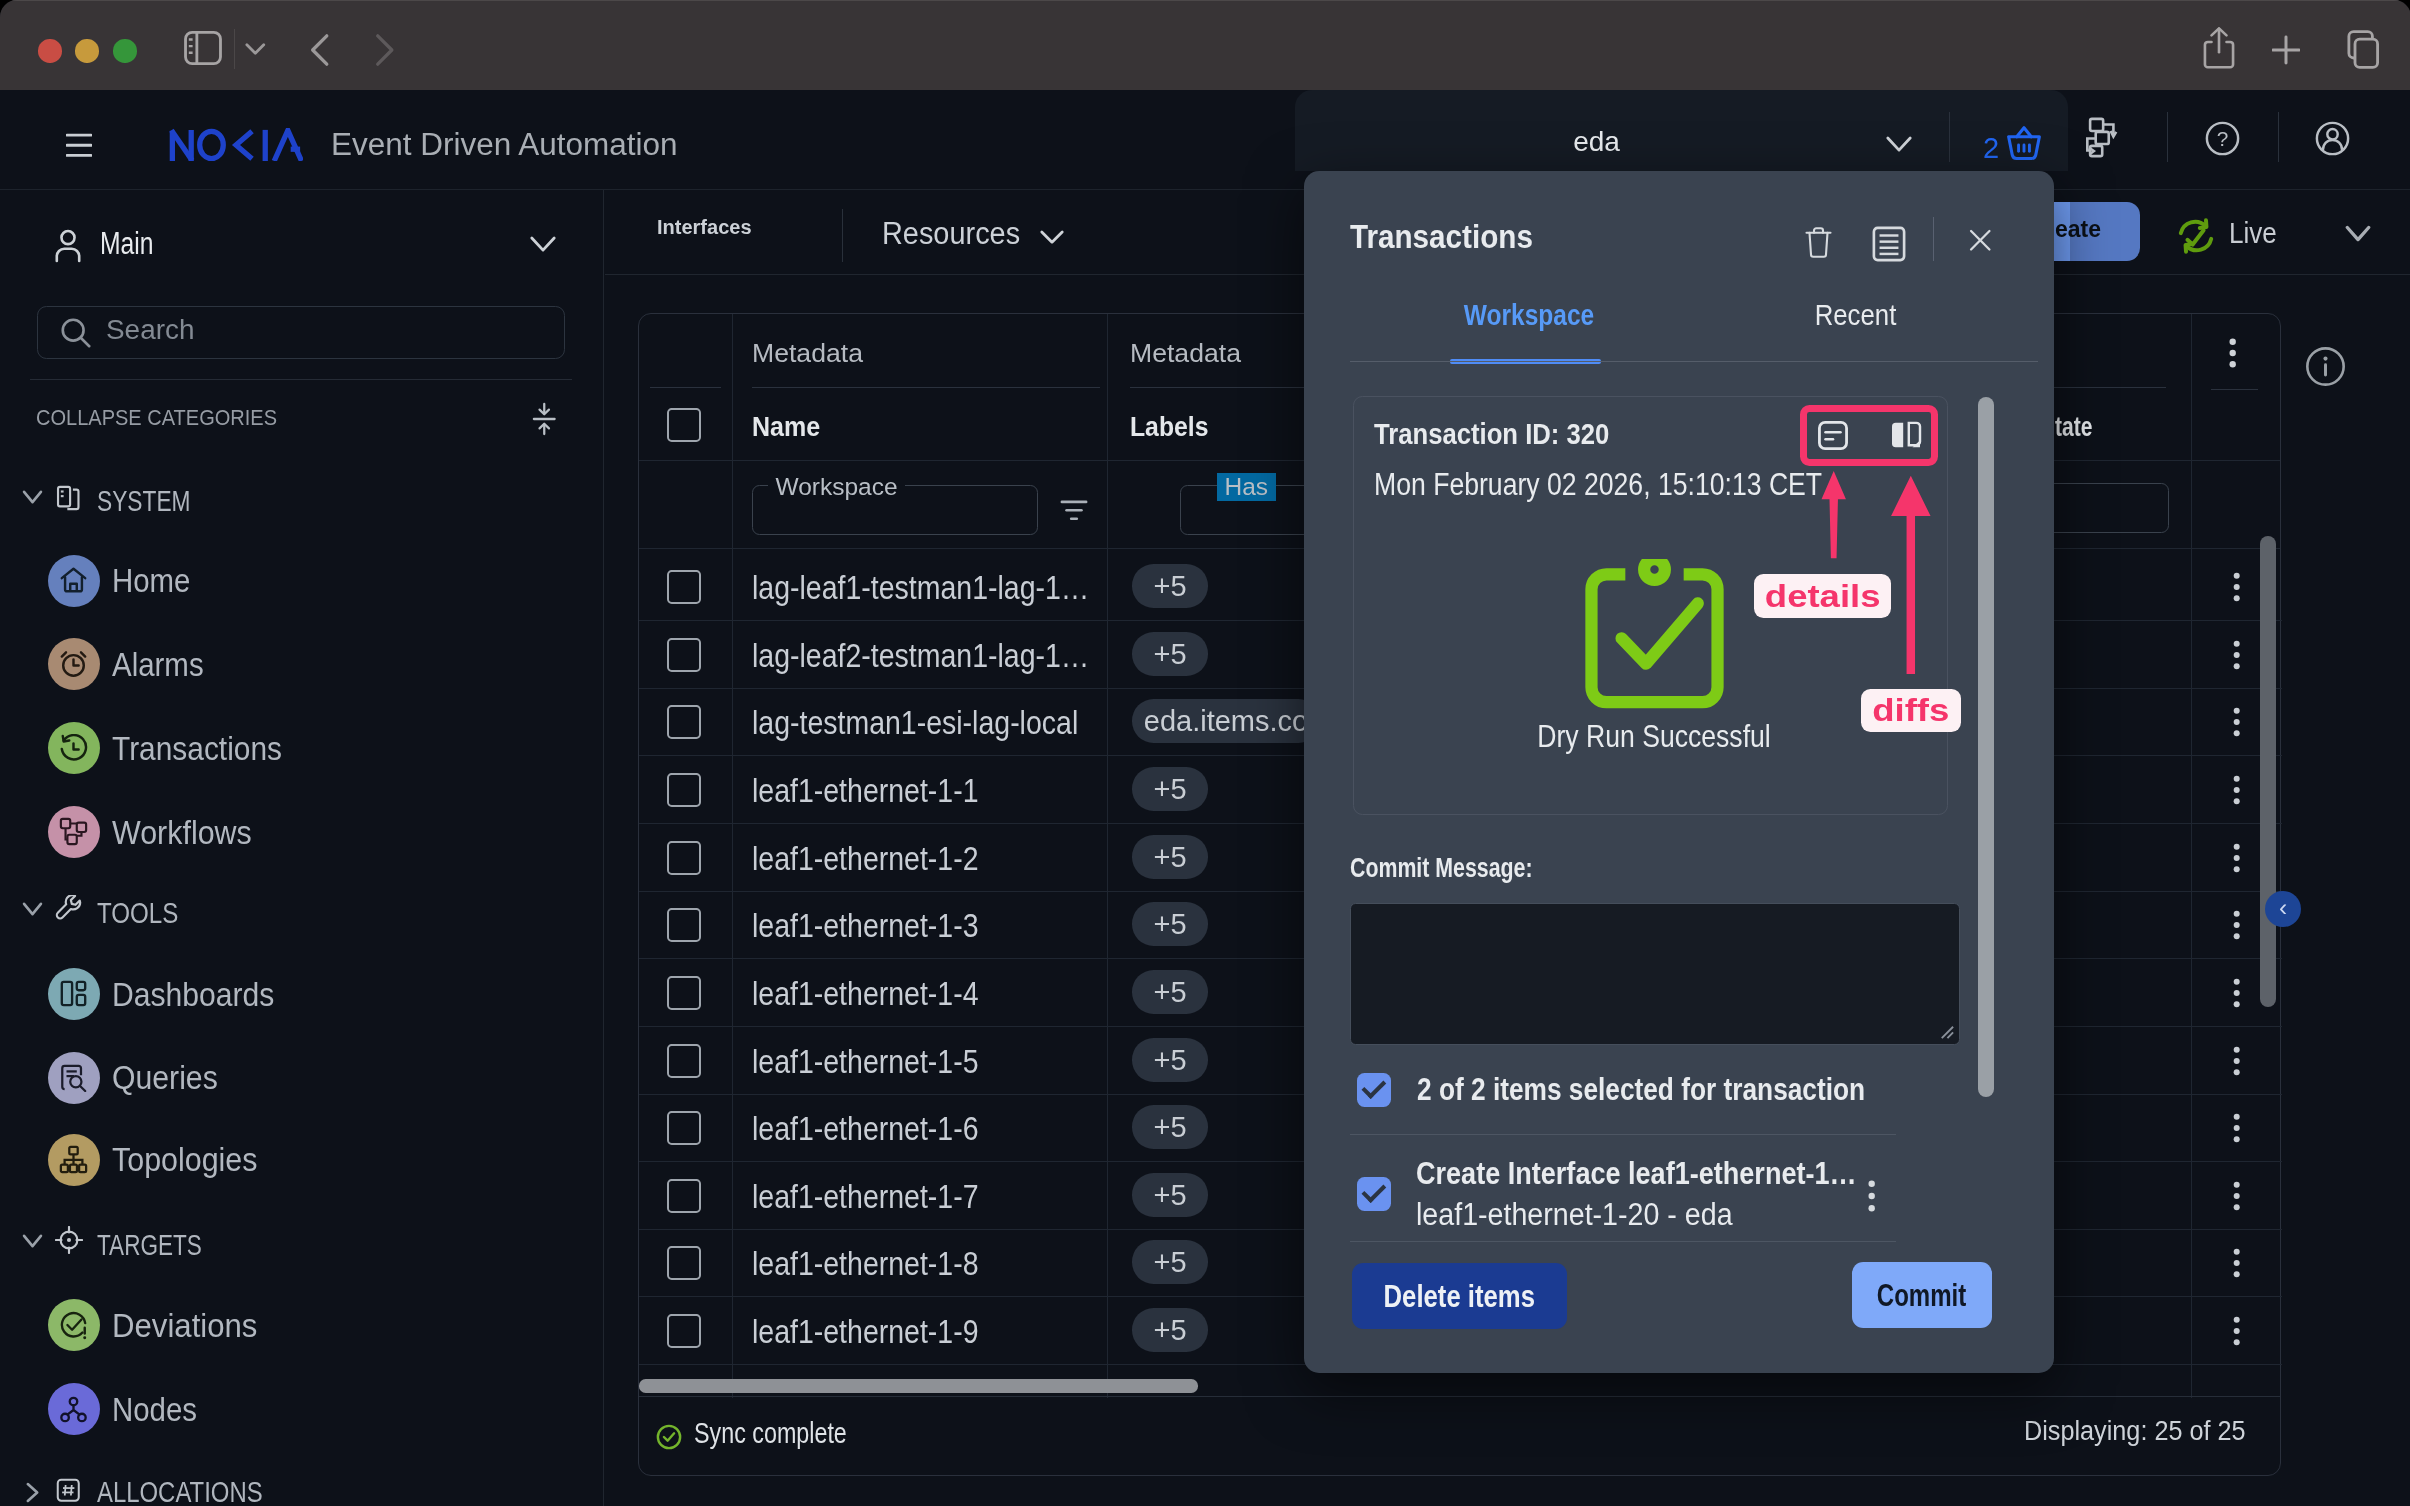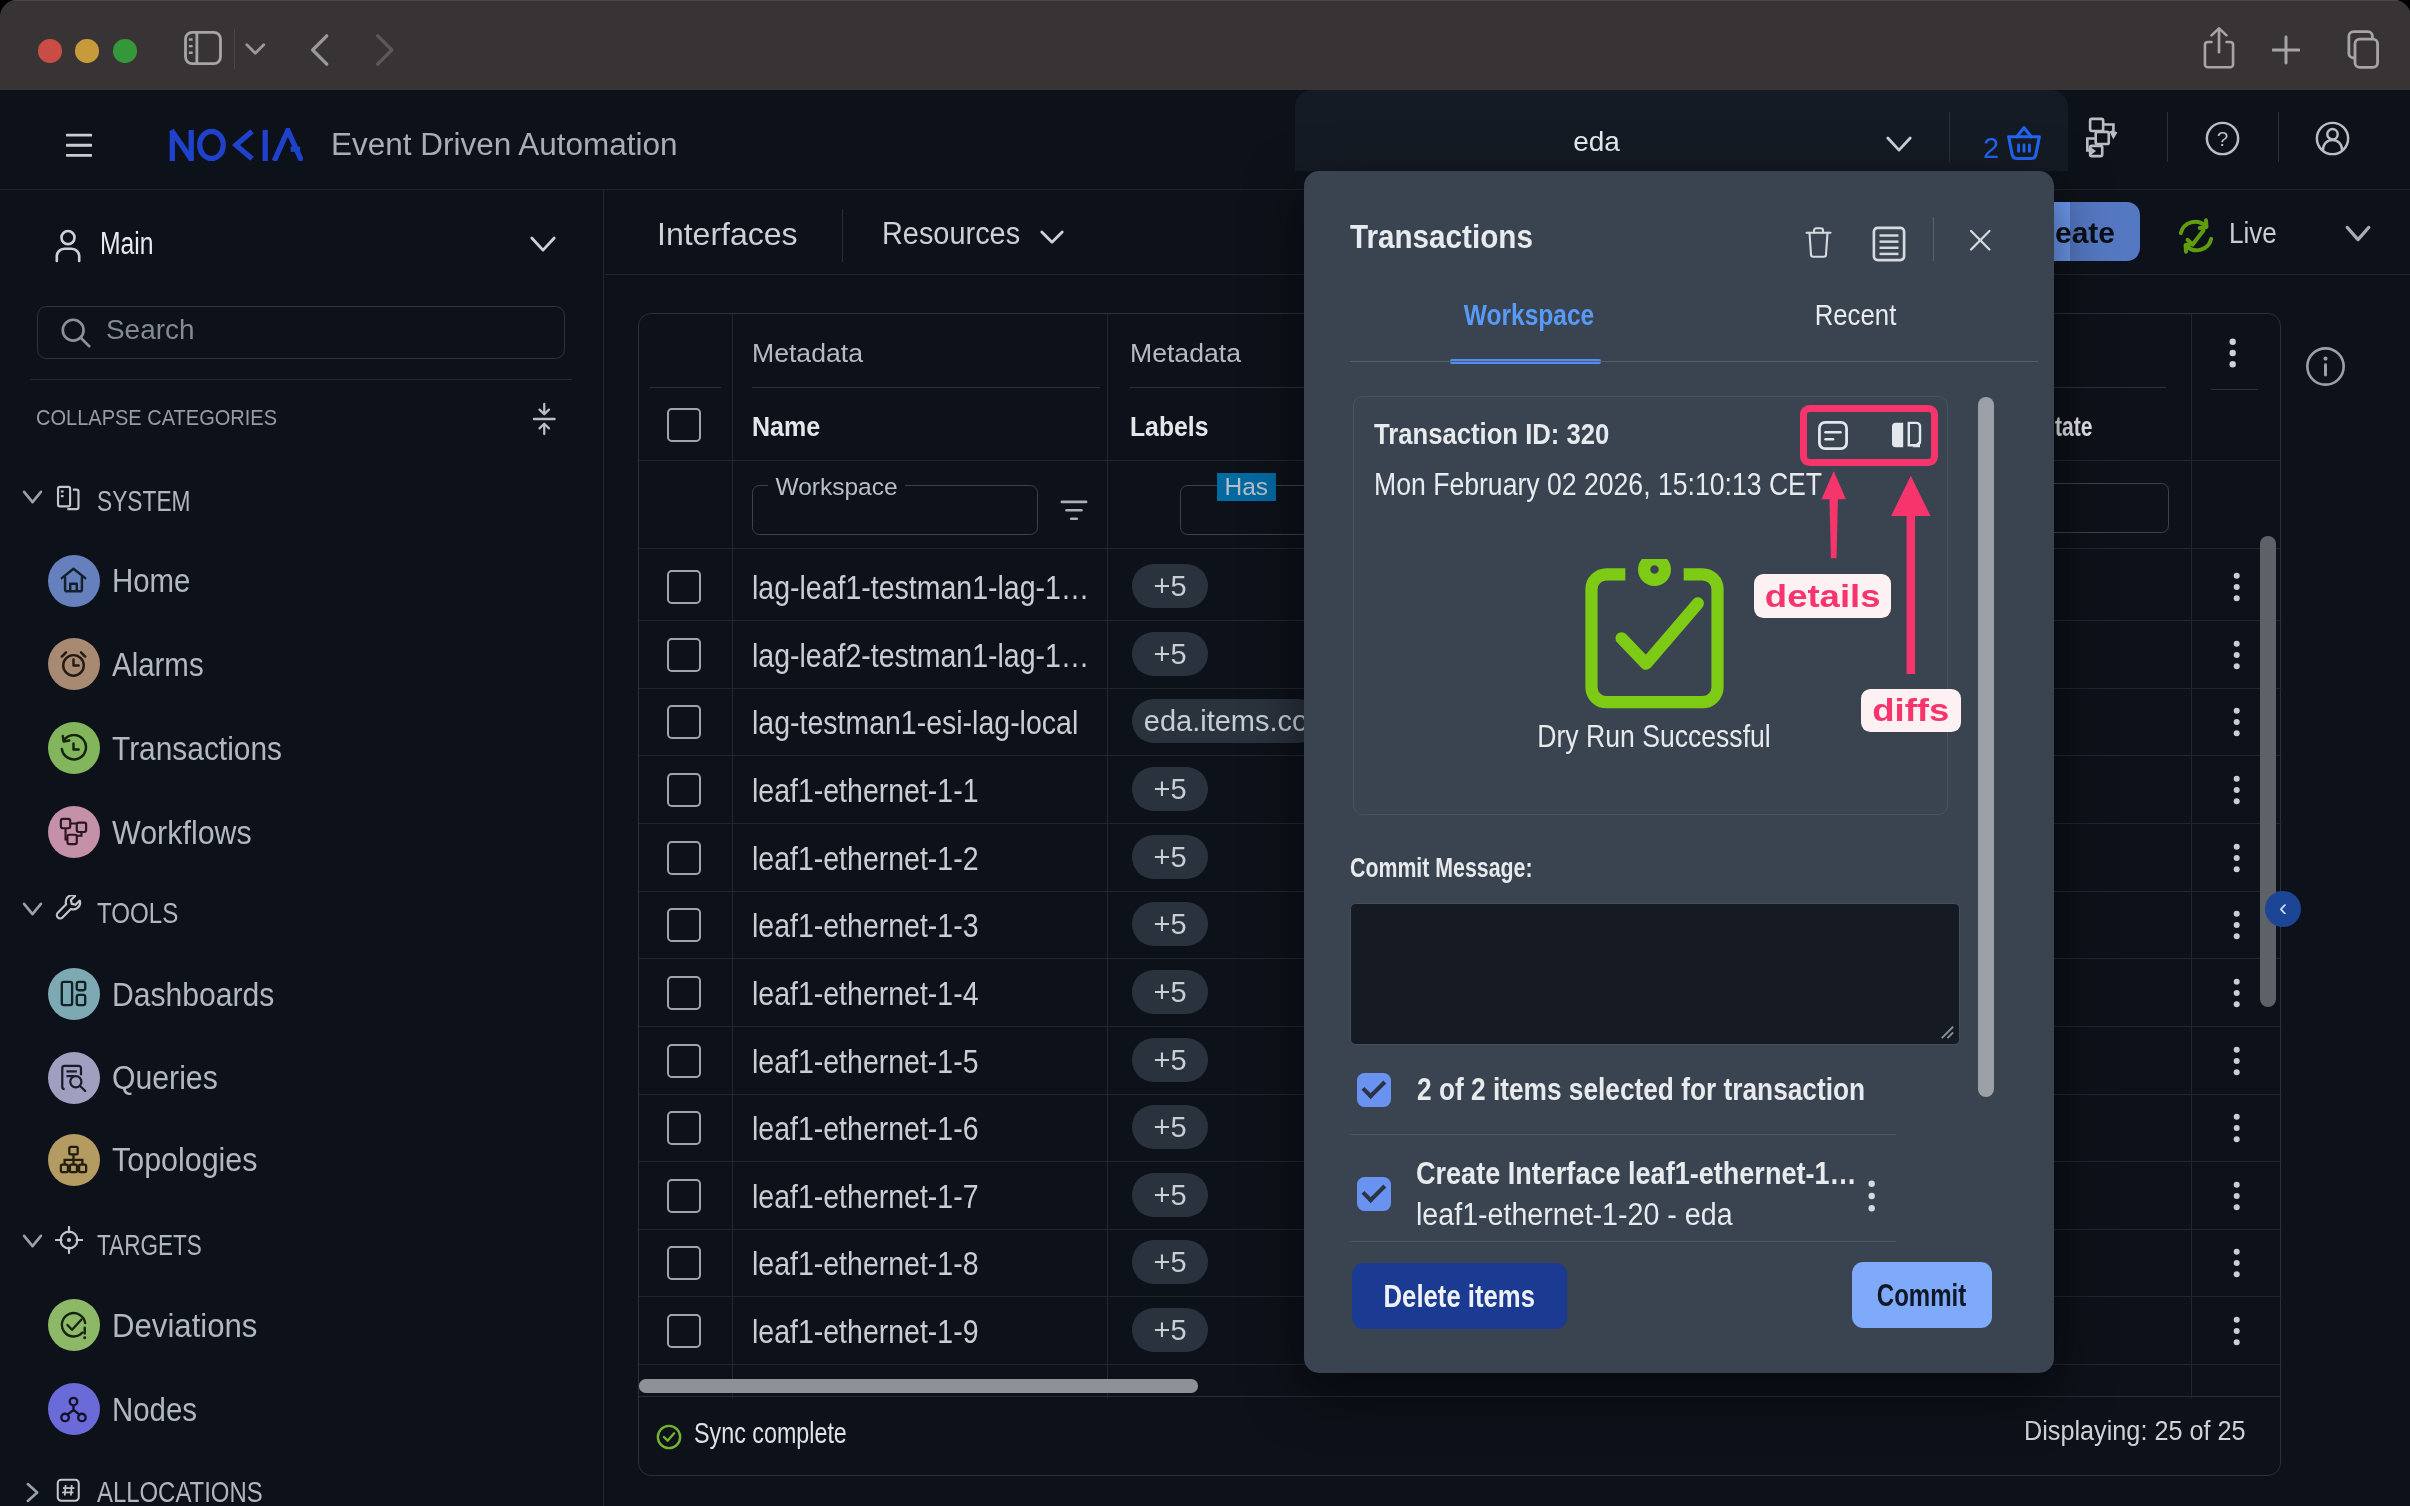--- a/index.html
+++ b/index.html
@@ -272,21 +272,21 @@
     <g fill="none" stroke="#12122b" stroke-width="2.5">
       <circle cx="15.5" cy="7" r="4"></circle>
       <circle cx="6.5" cy="24" r="4"></circle>
       <circle cx="24.5" cy="24" r="4"></circle>
       <path d="M15.5 11 v5 M15.5 16 L9 21 M15.5 16 L22 21"></path>
     </g>
   </svg>
   <div class="navtext txt" id="t_nav_Nodes" style="top:1390px;">Nodes</div>
   <div id="main"></div>
 
-  <div class="abs txt" id="t_int" style="left:657px;top:216px;font-size:32px;color:#ccd1d7;">Interfaces</div>
+  <div class="abs txt" id="t_int" style="left:657px;top:216px;font-size:20px;color:#ccd1d7;font-weight:bold;">Interfaces</div>
   <div class="abs" style="left:842px;top:209px;width:0.9px;height:53px;background:#29303a;"></div>
   <div class="abs txt" id="t_res" style="left:882px;top:216px;font-size:31px;color:#ccd1d7;">Resources</div>
   <svg class="abs" style="left:1039px;top:229px;" width="26" height="17" viewBox="0 0 28 18">
     <polyline points="3,3 14,14 25,3" fill="none" stroke="#cfd3d8" stroke-width="3" stroke-linecap="round" stroke-linejoin="round"></polyline>
   </svg>
   <div class="abs" style="left:605px;top:274px;width:1806px;height:0.9px;background:#20262f;"></div>
 
   <div id="table">
 
     <div class="abs" style="left:93px;top:0;width:0.9px;height:1084px;background:#1f2631;"></div>
@@ -441,21 +441,21 @@
       <svg class="abs" style="left:1593px;top:18px;" width="9.4" height="32" viewBox="0 0 10 34">
           <circle cx="5" cy="5" r="3.2" fill="#c9ced4"></circle>
           <circle cx="5" cy="17" r="3.2" fill="#c9ced4"></circle>
           <circle cx="5" cy="29" r="3.2" fill="#c9ced4"></circle>
         </svg>
     </div>
   </div>
 
   <div class="abs" style="left:1996px;top:202px;width:144px;height:59px;background:#5578c2;border-radius:13px;"></div>
   <div class="abs" style="left:2053px;top:202px;width:17px;height:59px;background:#6f9cf3;"></div>
-  <div class="abs" style="left:2055px;top:216px;font-size:30px;font-weight:700;color:#0b1016;">eate</div>
+  <div class="abs" style="left:2055px;top:216px;font-size:23px;font-weight:700;color:#0b1016;">eate</div>
 
   <svg class="abs" style="left:2177px;top:216px;" width="38" height="40" viewBox="0 0 40 42">
     <g fill="none" stroke="#5f9c0e" stroke-width="4.2" stroke-linecap="round" stroke-linejoin="round">
       <path d="M4 18 a15.5 15.5 0 0 1 26 -7.5"></path>
       <polyline points="30.5,4.5 31,11.5 24,12.5"></polyline>
       <path d="M36 24 a15.5 15.5 0 0 1 -26 7.5"></path>
       <polyline points="9.5,37.5 9,30.5 16,29.5"></polyline>
       <polyline points="11,25 16.5,30 28,15"></polyline>
     </g>
   </svg>

